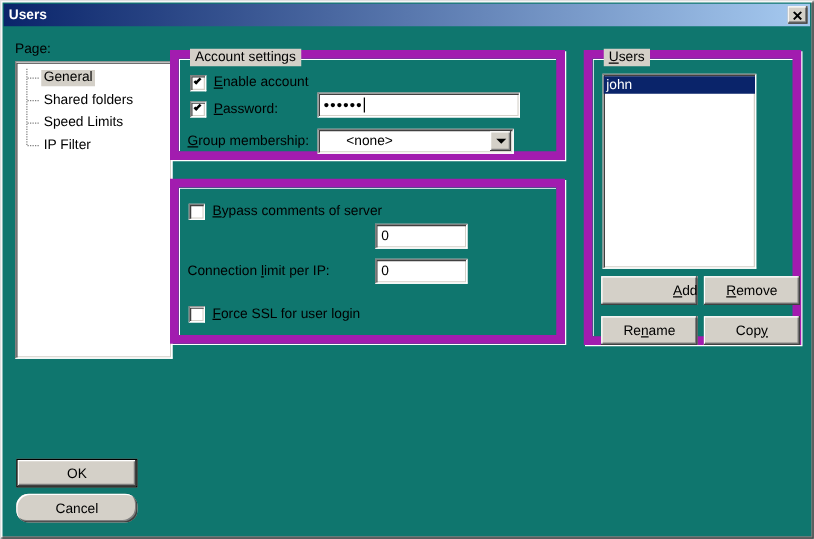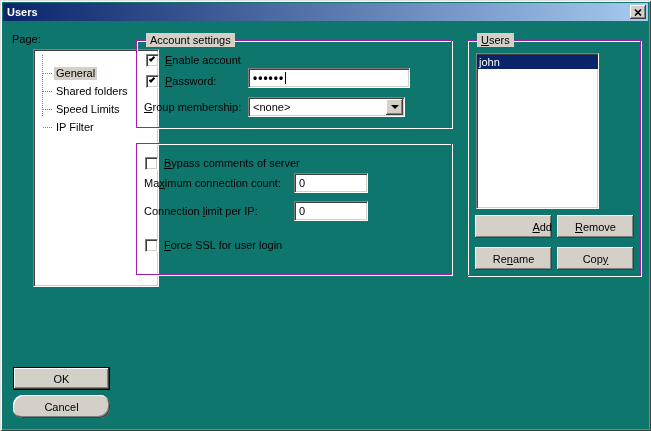--- a/index.html
+++ b/index.html
@@ -27,43 +27,43 @@
     border:1px solid; border-color:#808080 #fff #fff #808080;
     box-shadow: inset 1px 1px 0 #404040, inset -1px -1px 0 #d4d0c8;
   }
   .btn {
     position:absolute; background:#d4d0c8; display:flex; align-items:center; justify-content:center;
     box-shadow: inset -1px -1px 0 #404040, inset 1px 1px 0 #fff, inset -2px -2px 0 #808080, inset 2px 2px 0 #d4d0c8;
     font-size:11px; cursor:default;
   }
   .btn.default { border:1px solid #000;text-align:right; }
   .group {
-    position:absolute; border:1px solid #a21caf;
+    position:absolute; border:7px solid #a21caf;
     box-shadow: 1px 1px 0 #fff, inset 1px 1px 0 #fff;
   }
   .group-title { position:absolute; top:-8px; left:9px; background:#d4d0c8; padding:0 4px; line-height:14px; }
   .accel { text-decoration:underline; }
   .page-label { position:absolute; left:12px; top:33px; }
-  .tree { position:absolute; left:12px; top:49px; width:126px; height:238px; padding-top:14px;margin-left:21px; }
+  .tree { position:absolute; left:12px; top:49px; width:126px; height:238px; padding-top:3px; }
   .tree-vline { position:absolute; left:8px; top:5px; height:61px; border-left:1px dotted #808080; }
   .tree-item { position:relative; height:18px; display:flex; align-items:center; padding-left:20px; }
   .tree-item::before { content:""; position:absolute; left:9px; top:9px; width:9px; border-top:1px dotted #808080; }
   .tree-label { padding:0 2px; line-height:13px; }
   .tree-label.selected { background:#d4d0c8; }
   .row { position:absolute; display:flex; align-items:center; gap:6px; height:14px; }
   .checkbox { position:relative; width:13px; height:13px; flex:none; background:#fff;
     border:1px solid; border-color:#808080 #fff #fff #808080;
     box-shadow: inset 1px 1px 0 #404040, inset -1px -1px 0 #d4d0c8; }
   .checkmark { display:none; }
   .checkbox.checked .checkmark { display:block; position:absolute; left:2px; top:2px; width:6px; height:3px;
     border-left:2px solid #000; border-bottom:2px solid #000; transform:rotate(-45deg); }
   .field { position:absolute; display:flex; align-items:center; padding-left:4px; }
   .pw-dots { font-size:12px; font-weight:bold; letter-spacing:1px; line-height:10px; }
   .caret { width:1px; height:12px; background:#000; margin-left:1px; }
-  .combo { position:absolute; padding-left:4px; display:flex; align-items:center;text-align:center; }
+  .combo { position:absolute; padding-left:22px; display:flex; align-items:center;text-align:center; }
   .combo-btn { position:absolute; right:1px; top:1px; bottom:1px; width:17px; background:#d4d0c8;
     display:flex; align-items:center; justify-content:center;
     box-shadow: inset -1px -1px 0 #404040, inset 1px 1px 0 #fff, inset -2px -2px 0 #808080; }
   .arrow-down { width:0; height:0; border-left:4px solid transparent; border-right:4px solid transparent; border-top:4px solid #000; }
   .textarea { position:absolute; }
   .scrollbar { position:absolute; top:1px; right:1px; bottom:1px; width:16px;
     background-image: linear-gradient(45deg,#d4d0c8 25%,transparent 25%,transparent 75%,#d4d0c8 75%),
                       linear-gradient(45deg,#d4d0c8 25%,transparent 25%,transparent 75%,#d4d0c8 75%);
     background-size:2px 2px; background-position:0 0,1px 1px; background-color:#fff; }
   .scroll-btn { position:absolute; left:0; width:16px; height:15px; background:#d4d0c8;
@@ -141,21 +141,20 @@
   </div>
 
   <div class="group" style="left:136px; top:143px; width:316px; height:132px;">
     <div class="row" style="left:8px; top:12px;">
       <span class="checkbox">
         
       </span>
       <label><span></span><span class="accel">B</span><span>ypass comments of server</span></label>
     </div>
 
-    <label class="static-label" style="left:7px; top:33px;"><span>Ma</span><span class="accel">x</span><span>imum connection count:</span></label>
     <div class="field sunken" style="left:157px; top:29px; width:74px; height:20px;">
       <span>0</span>
     </div>
 
     <label class="static-label" style="left:7px; top:61px;"><span>Connection </span><span class="accel">l</span><span>imit per IP:</span></label>
     <div class="field sunken" style="left:157px; top:57px; width:74px; height:20px;">
       <span>0</span>
     </div>
 
     <div class="row" style="left:8px; top:94px;">

